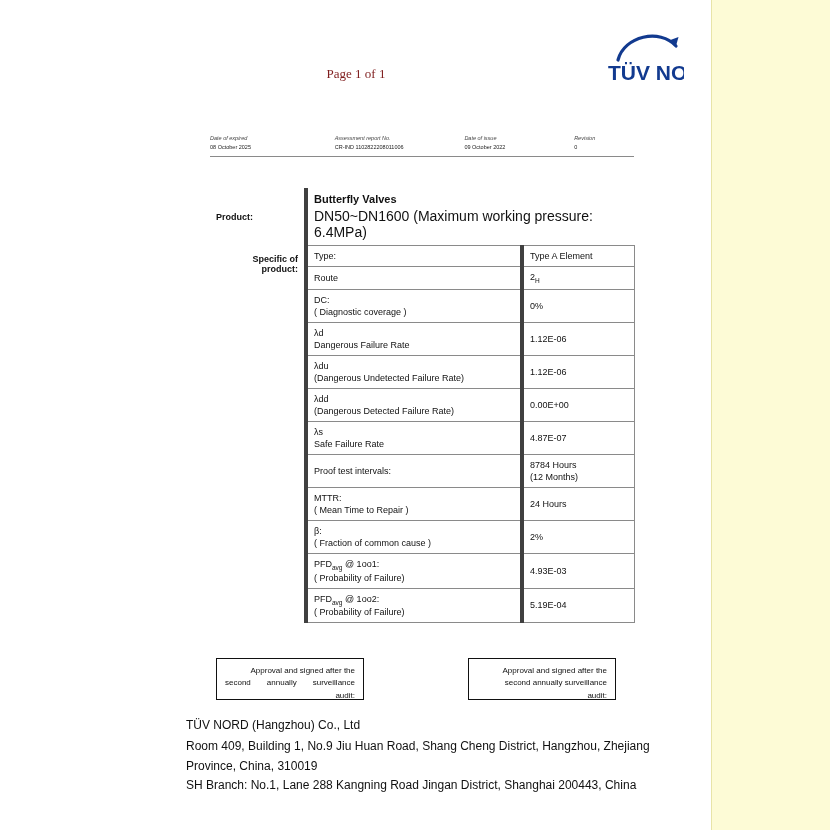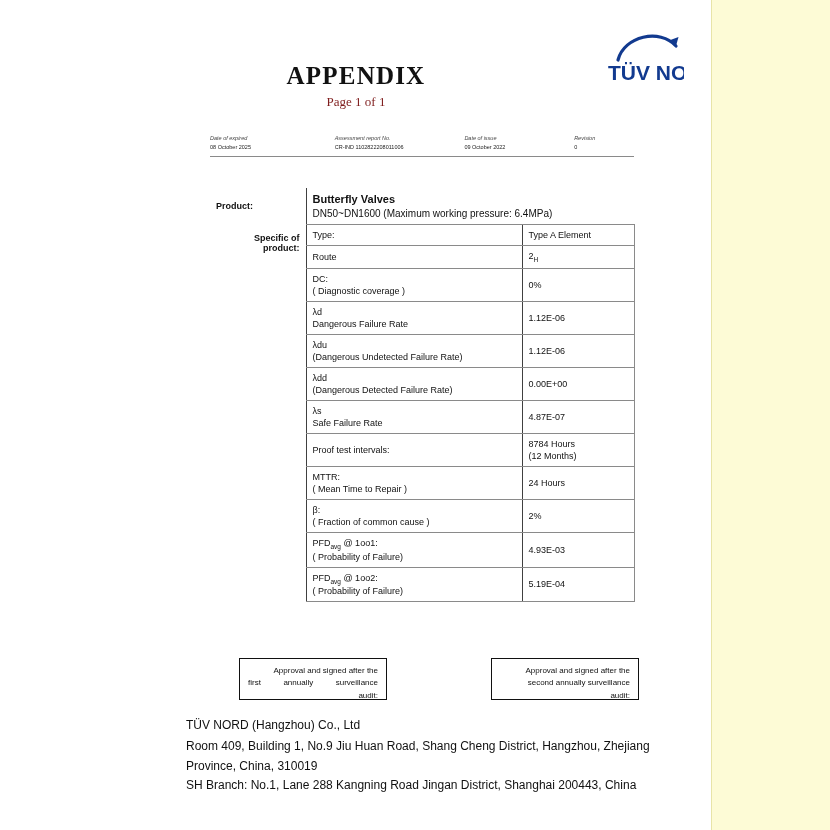--- a/index.html
+++ b/index.html
@@ -129,29 +129,29 @@
   }
   .col-a { width: 96px; }
   .col-b { width: 216px; }
   .col-c { width: 112px; }
   .lbl {
     font-weight: bold;
     font-size: 10.5px;
     color: #111;
     vertical-align: middle;
   }
-  .bdr-l { border-left: 1px solid #404040; }
+  .bdr-l { border-left: 4px solid #404040; }
   .bdr-r { border-right: 1px solid #8a8a8a; }
   .bdr-b { border-bottom: 1px solid #8a8a8a; }
   .prod-name {
     font-weight: bold;
     font-size: 11px;
   }
   .prod-sub {
-    font-size: 10px;
+    font-size: 14px;
     margin-top: 3px;
     color: #111;
   }
   .cell-2line .l1 { display: block; }
   .cell-2line .l2 { display: block; margin-top: 2px; }
   sub.sm { font-size: 6.5px; }
   
   .approval {
     position: absolute;
     top: 658px;
@@ -159,21 +159,20 @@
     width: 712px;
   }
   .appr-box {
     position: absolute;
     border: 1px solid #111;
     font-size: 8px;
     line-height: 1.55;
     padding: 6px 8px;
     color: #111;
     box-sizing: border-box;
-    margin-left: 23px;
   }
   .appr-1 { left: 216px; top: 0; width: 148px; height: 42px; }
   .appr-2 { left: 468px; top: 0; width: 148px; height: 42px; }
   .appr-line { display: block; text-align: right; }
   .appr-just {
     display: flex;
     justify-content: space-between;
   }
   
   .footer {
@@ -199,21 +198,20 @@
 
     <div class="logo">
       <svg width="150" height="56" viewBox="0 0 150 56" xmlns="http://www.w3.org/2000/svg">
         <path d="M84 30 C90 6, 126 -2, 142 16" stroke="#123a8f" stroke-width="3.2" fill="none" stroke-linecap="round"></path>
         <path d="M142 16 l2.5 -9 l-9.5 3.5 z" fill="#123a8f"></path>
         <text x="74" y="50" font-family="Liberation Sans, sans-serif" font-size="21" font-weight="bold" fill="#123a8f">TÜV NORD</text>
       </svg>
     </div>
 
     <div class="title-block">
-      <div class="doc-title">APPENDIX</div>
       <div class="doc-page">Page 1 of 1</div>
     </div>
 
     <div class="meta">
       <div class="meta-col meta-c1">
         <div class="m-label">Date of expired</div>
         <div class="m-value">08 October 2025</div>
       </div>
       <div class="meta-col meta-c2">
         <div class="m-label">Assessment report No.</div>
@@ -345,21 +343,21 @@
           </td>
           <td class="bdr-l bdr-b bdr-r">5.19E-04</td>
         </tr>
       </tbody>
     </table>
 
     <div class="approval">
       <div class="appr-box appr-1">
         <span class="appr-line">Approval and signed after the</span>
         <span class="appr-line appr-just">
-          <span>first</span>
+          <span>second</span>
           <span>annually</span>
           <span>surveillance</span>
         </span>
         <span class="appr-line">audit:</span>
       </div>
       <div class="appr-box appr-2">
         <span class="appr-line">Approval and signed after the</span>
         <span class="appr-line">second annually  surveillance</span>
         <span class="appr-line">audit:</span>
       </div>

